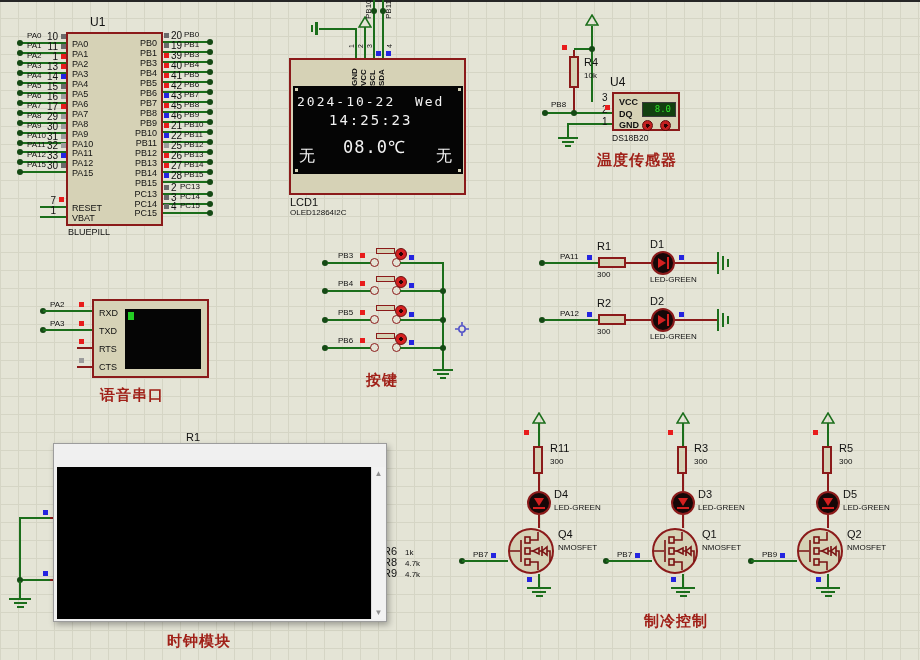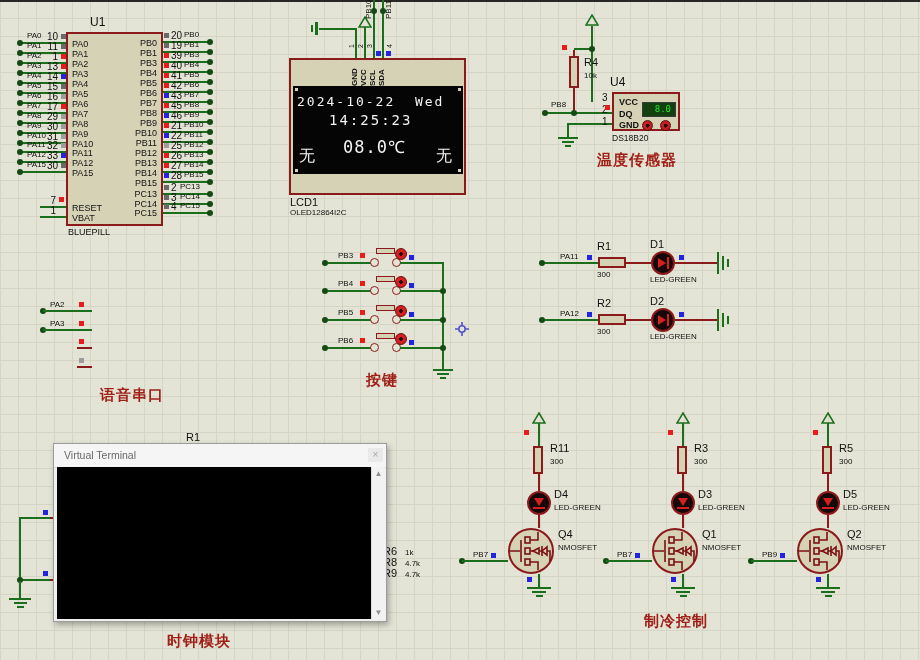--- a/index.html
+++ b/index.html
@@ -397,20 +397,29 @@
   <span class="netlbl" style="left:50px;top:301px">PA2</span>
   <i class="dot" style="left:40px;top:327px"></i>
   <div class="wire" style="left:43px;top:329px;width:49px;height:2px"></div>
   <span class="netlbl" style="left:50px;top:320px">PA3</span>
   <div class="rwire" style="left:77px;top:347px;width:15px;height:2px"></div>
   <div class="rwire" style="left:77px;top:366px;width:15px;height:2px"></div>
   <i class="sq" style="left:79px;top:302px" data-state="red"></i>
   <i class="sq" style="left:79px;top:321px" data-state="red"></i>
   <i class="sq" style="left:79px;top:339px" data-state="red"></i>
   <i class="sq" style="left:79px;top:358px" data-state="gray"></i>
+  <div class="cbody" style="left:92px;top:299px;width:117px;height:79px">
+    <span class="pl" style="left:5px;top:8px">RXD</span>
+    <span class="pl" style="left:5px;top:26px">TXD</span>
+    <span class="pl" style="left:5px;top:44px">RTS</span>
+    <span class="pl" style="left:5px;top:62px">CTS</span>
+    <div style="position:absolute;left:31px;top:8px;width:76px;height:60px;background:#050505">
+      <i style="position:absolute;left:3px;top:3px;width:6px;height:8px;background:#22cc22"></i>
+    </div>
+  </div>
   <span class="cap" style="left:100px;top:386px">语音串口</span>
 
   <div class="keyrow" style="top:262px">
     <i class="dot" style="left:-6px;top:-2px"></i>
     <div class="wire" style="left:0;top:0;width:44px;height:2px"></div>
     <span class="netlbl" style="left:10px;top:-10px">PB3</span>
     <i class="sq" style="left:32px;top:-9px" data-state="red"></i>
     <div class="kcirc" style="left:42px;top:-4px"></div>
     <div class="kcirc" style="left:64px;top:-4px"></div>
     <div class="kcap" style="left:48px;top:-14px"></div>
@@ -535,24 +544,20 @@
   </div>
 
   <span class="ref" style="left:383px;top:546px">R6</span>
   <span class="val" style="left:405px;top:549px">1k</span>
   <span class="ref" style="left:383px;top:557px">R8</span>
   <span class="val" style="left:405px;top:560px">4.7k</span>
   <span class="ref" style="left:383px;top:568px">R9</span>
   <span class="val" style="left:405px;top:571px">4.7k</span>
 
   <div class="term">
-    <div class="tbar">
-      <span class="ttext">Virtual Terminal</span>
-      <div class="close">×</div>
-    </div>
     <div class="blackarea"></div>
     <div class="sbar">
       <div class="sarr" style="top:0">▲</div>
       <div class="sarr" style="bottom:0">▼</div>
     </div>
   </div>
   <span class="cap" style="left:167px;top:632px">时钟模块</span>
 
   <div class="coolcol" style="left:440px">
     <svg style="position:absolute;left:92px;top:2px" width="14" height="12">

